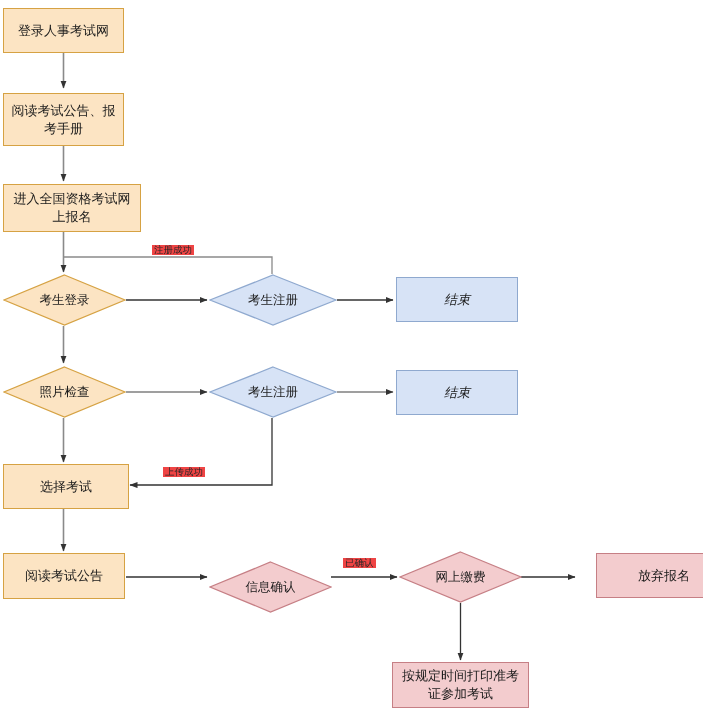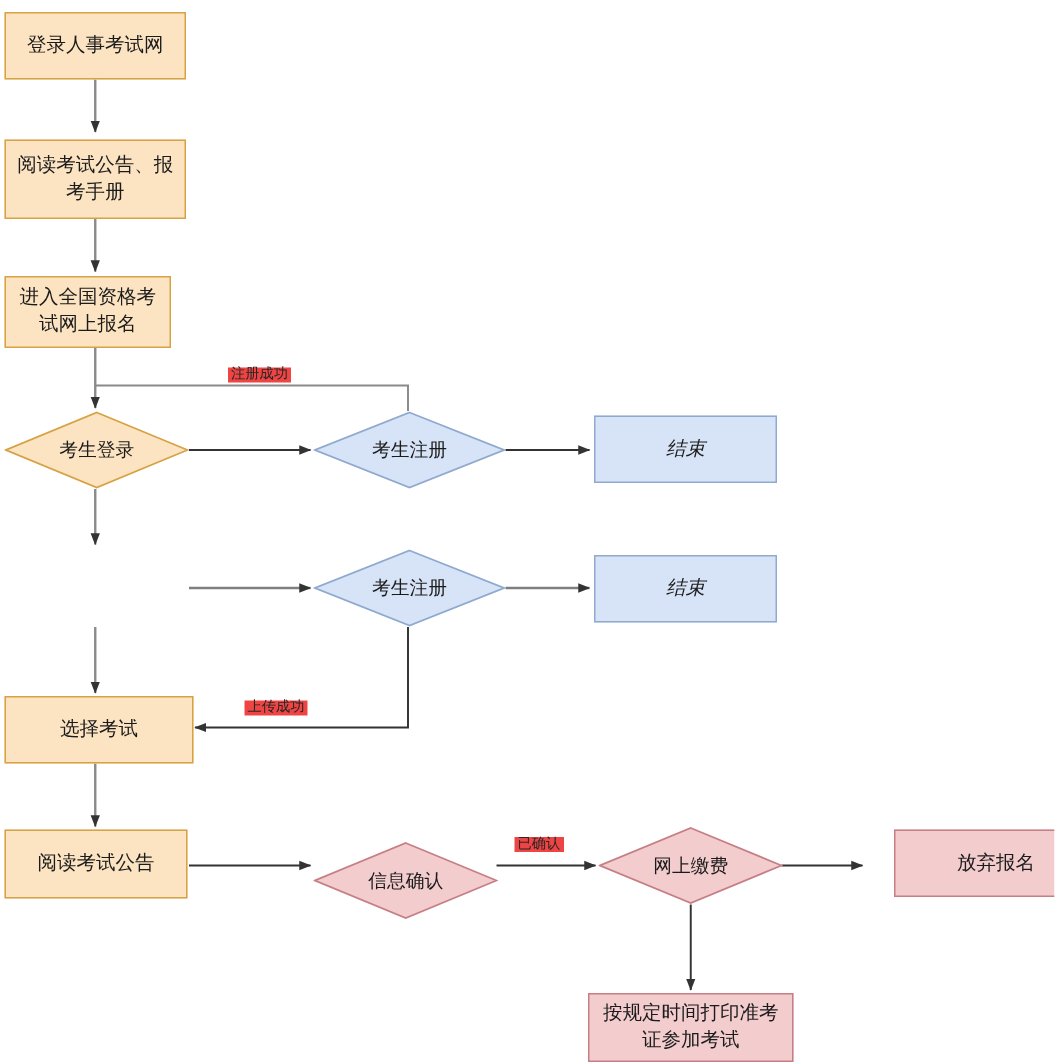--- a/index.html
+++ b/index.html
@@ -139,21 +139,21 @@
   </svg>
 
   <div class="node rect orange" style="left:3px; top:8px; width:121px; height:45px;">
     <span class="node-text">登录人事考试网</span>
   </div>
 
   <div class="node rect orange" style="left:3px; top:93px; width:121px; height:53px;">
     <span class="node-text">阅读考试公告、报考手册</span>
   </div>
 
-  <div class="node rect orange" style="left:3px; top:184px; width:111px; height:48px;">
+  <div class="node rect orange" style="left:3px; top:184px; width:138px; height:48px;">
     <span class="node-text">进入全国资格考试网上报名</span>
   </div>
 
   <div class="diamond-wrap" style="left:3px; top:274px; width:123px; height:52px;">
     <svg width="123" height="52" viewBox="0 0 123 52">
       <polygon points="61.5,1 122,26 61.5,51 1,26" fill="#fce4c3" stroke="#d6a243" stroke-width="1.2"></polygon>
     </svg>
     <div class="diamond-label">考生登录</div>
   </div>
 
@@ -161,20 +161,26 @@
     <svg width="128" height="52" viewBox="0 0 128 52">
       <polygon points="64,1 127,26 64,51 1,26" fill="#d7e3f6" stroke="#8fa9cf" stroke-width="1.2"></polygon>
     </svg>
     <div class="diamond-label">考生注册</div>
   </div>
 
   <div class="node rect blue" style="left:396px; top:277px; width:122px; height:45px;">
     <span class="node-text">结束</span>
   </div>
 
+  <div class="diamond-wrap" style="left:3px; top:366px; width:123px; height:52px;">
+    <svg width="123" height="52" viewBox="0 0 123 52">
+      <polygon points="61.5,1 122,26 61.5,51 1,26" fill="#fce4c3" stroke="#d6a243" stroke-width="1.2"></polygon>
+    </svg>
+    <div class="diamond-label">照片检查</div>
+  </div>
 
   <div class="diamond-wrap" style="left:209px; top:366px; width:128px; height:52px;">
     <svg width="128" height="52" viewBox="0 0 128 52">
       <polygon points="64,1 127,26 64,51 1,26" fill="#d7e3f6" stroke="#8fa9cf" stroke-width="1.2"></polygon>
     </svg>
     <div class="diamond-label">考生注册</div>
   </div>
 
   <div class="node rect blue" style="left:396px; top:370px; width:122px; height:45px;">
     <span class="node-text">结束</span>

